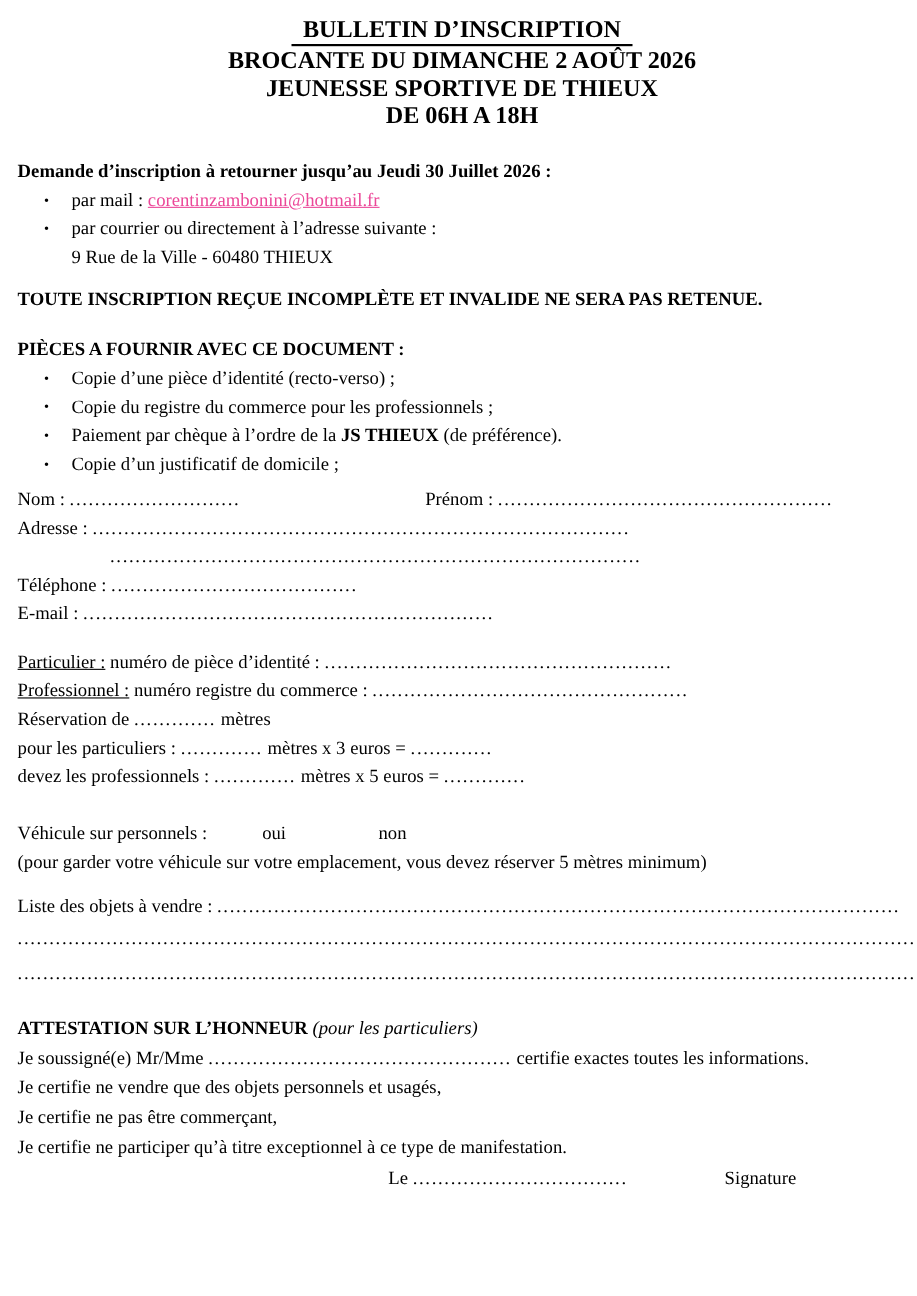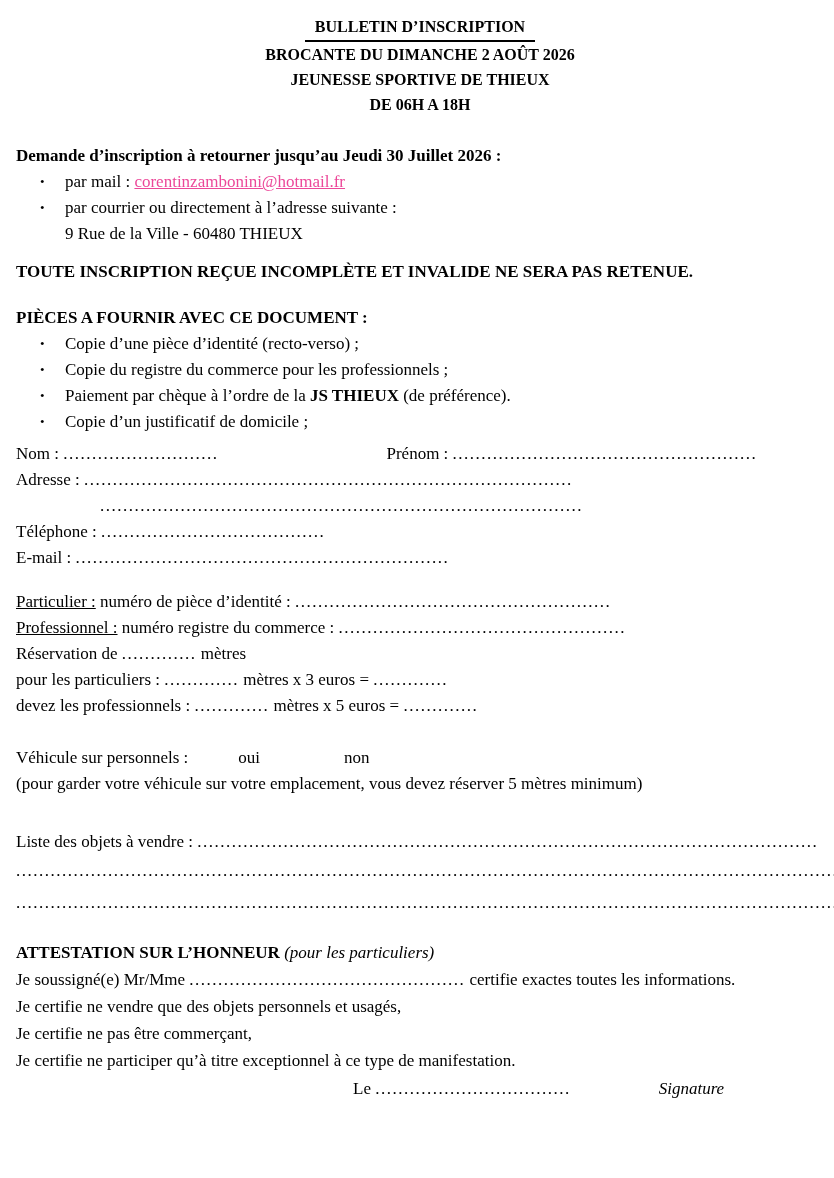--- a/index.html
+++ b/index.html
@@ -7,21 +7,21 @@
   .page {
     width: 834px;
     height: 1178px;
     background: #ffffff;
     color: #000000;
     font-family: "Liberation Serif", "DejaVu Serif", serif;
     font-size: 17px;
     padding: 14px 10px 0 16px;
     overflow: hidden;
   }
-  .header { text-align: center; font-weight: bold; font-size: 16px; }
+  .header { text-align: center; font-weight: bold; font-size: 22px; }
   .h-line { line-height: 25px; }
   .title-ul { display: inline-block; border-bottom: 2px solid #000; padding: 0 10px 1px 10px; }
   .line { line-height: 26px; white-space: nowrap; }
   .bold { font-weight: bold; }
   .dots { letter-spacing: 1.5px; }
   .bullet-line { padding-left: 24px; line-height: 26px; white-space: nowrap; }
   .bullet { display: inline-block; width: 25px; font-size: 13px; vertical-align: 1px; }
   .sub-indent { padding-left: 49px; }
   .email { color: #ec4899; text-decoration: underline; cursor: pointer; }
   .ul-label { text-decoration: underline; }
@@ -29,27 +29,27 @@
   .sec-warning { margin-top: 12px; }
   .sec-pieces { margin-top: 20px; }
   .sec-champs { margin-top: 6px; }
   .adresse2 { padding-left: 84px; }
   .prenom-group { margin-left: 168px; }
   .sec-statut { margin-top: 18px; }
   .sec-reservation { }
   .sec-vehicule { margin-top: 26px; }
   .oui-word { margin-left: 50px; }
   .non-word { margin-left: 84px; }
-  .sec-objets { margin-top: 32px; }
+  .sec-objets { margin-top: 14px; }
   .objets-dots-line { line-height: 32px; }
   .sec-attestation { margin-top: 20px; }
   .attest-line { line-height: 27px; white-space: nowrap; }
   .italic { font-style: italic; font-weight: normal; }
   .sec-signature { margin-top: 2px; padding-left: 337px; }
-  .signature-word { margin-left: 88px; font-style: italic; }
+  .signature-word { margin-left: 88px; }
 </style>
 </head>
 <body>
 
 <div class="page">
 
   <div class="header">
     <div class="h-line">
       <span class="title-ul">BULLETIN D’INSCRIPTION</span>
     </div>

